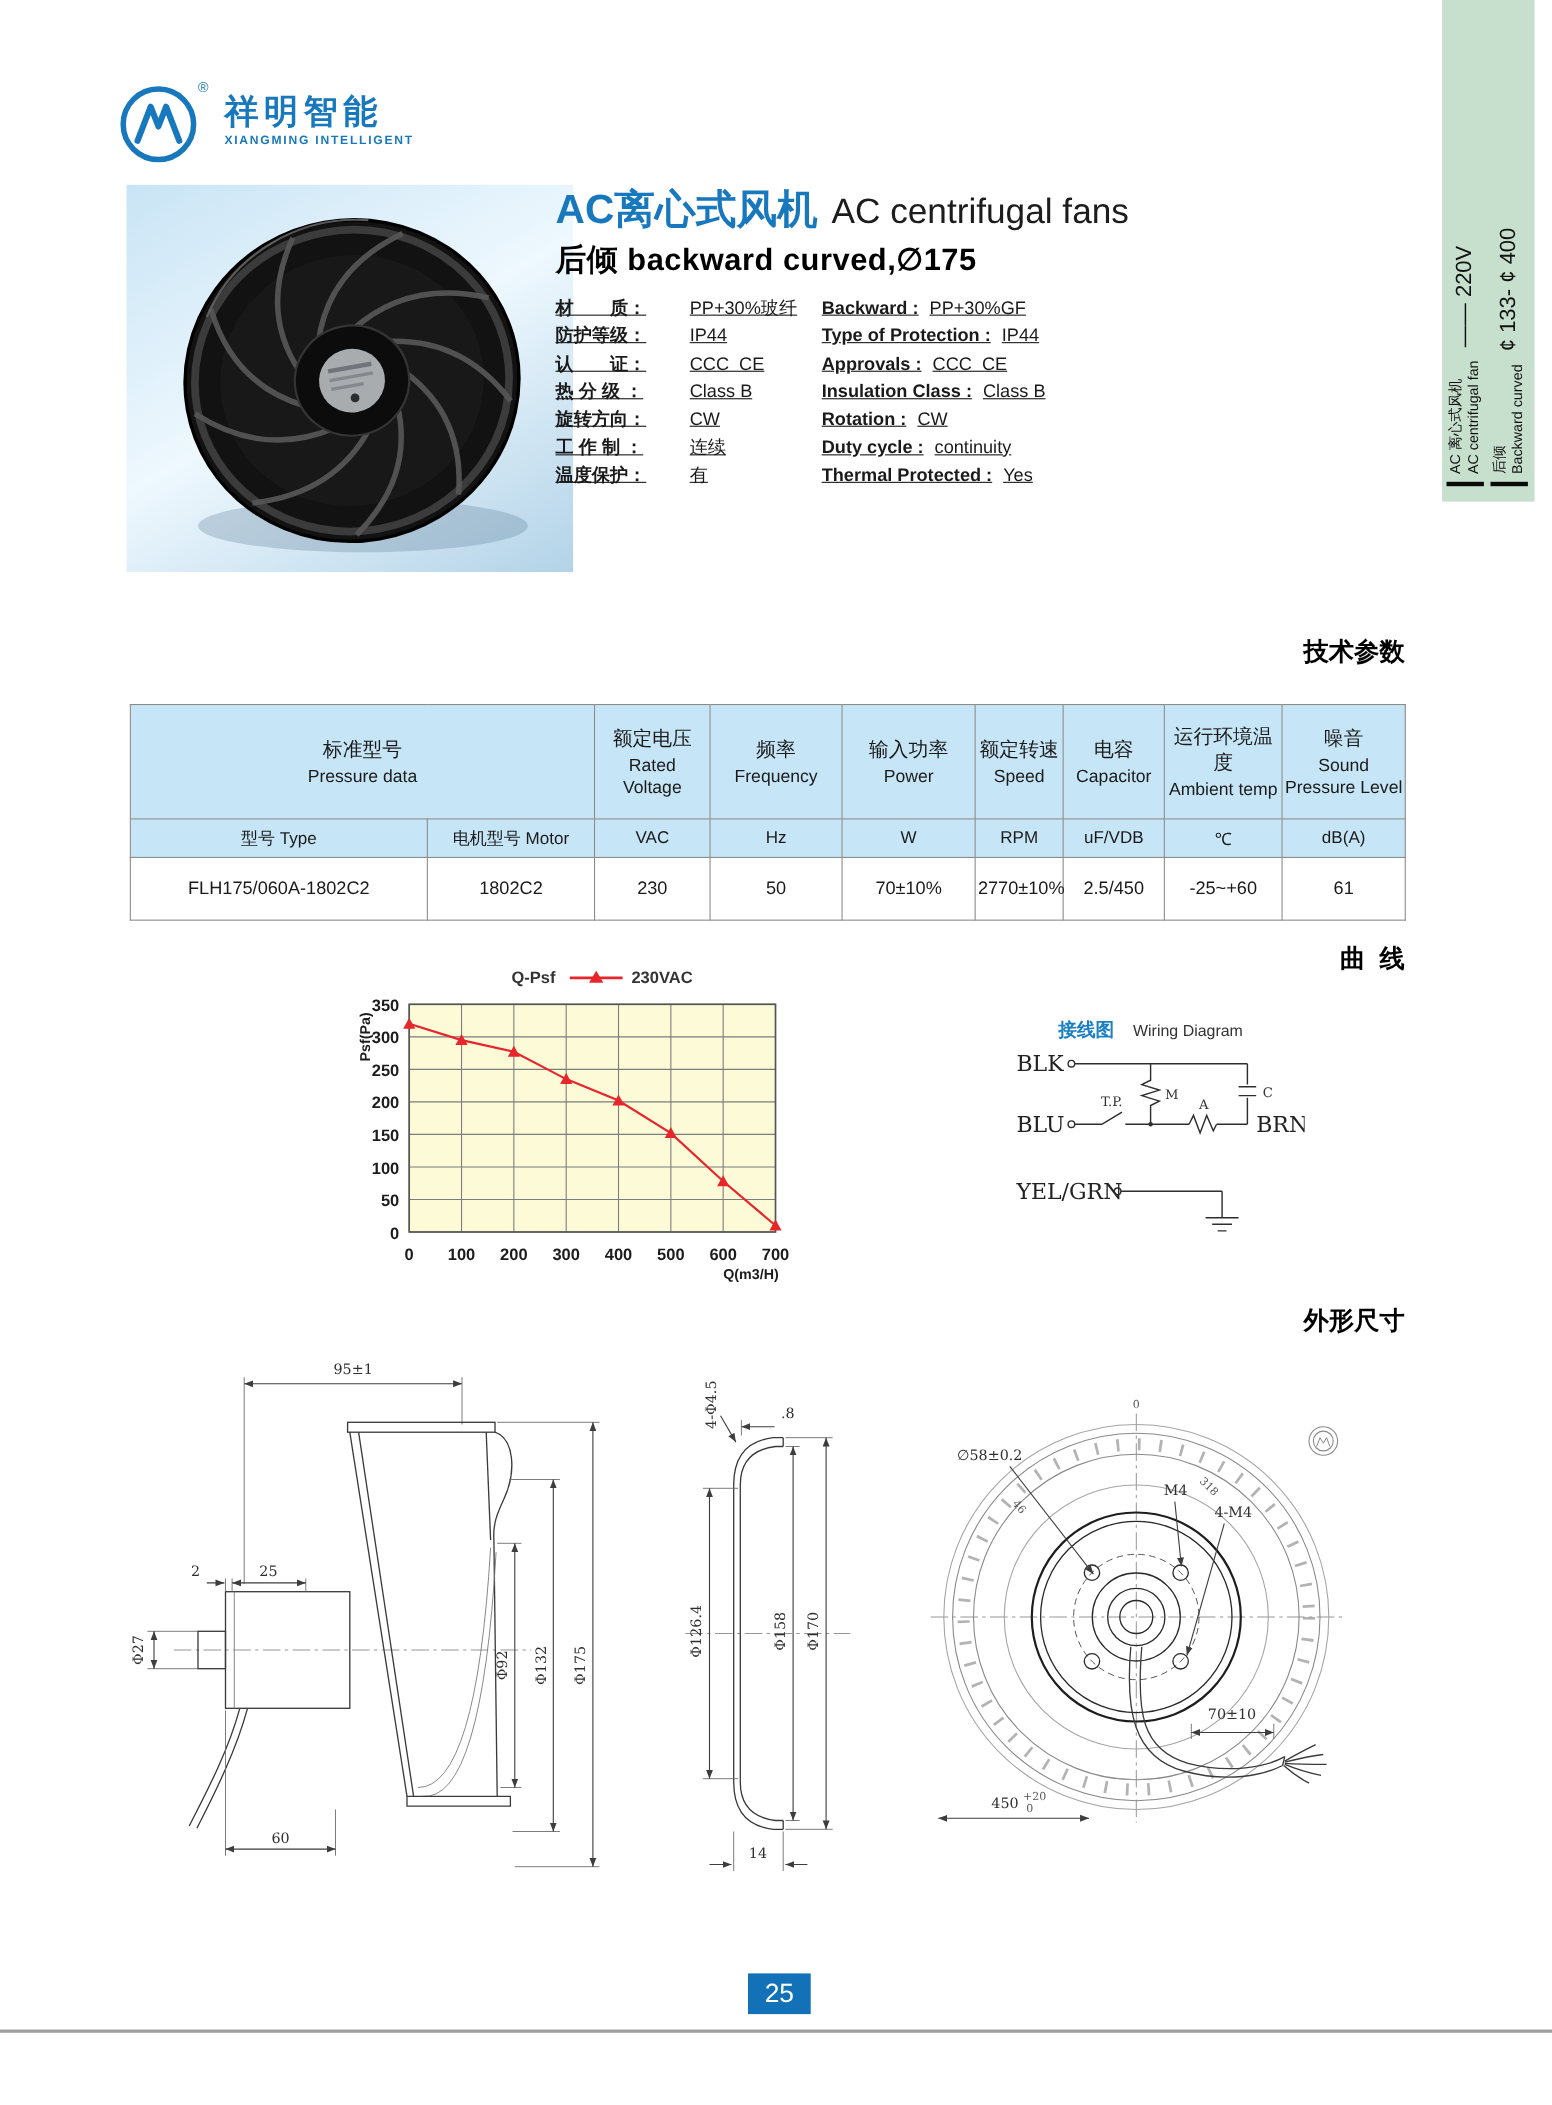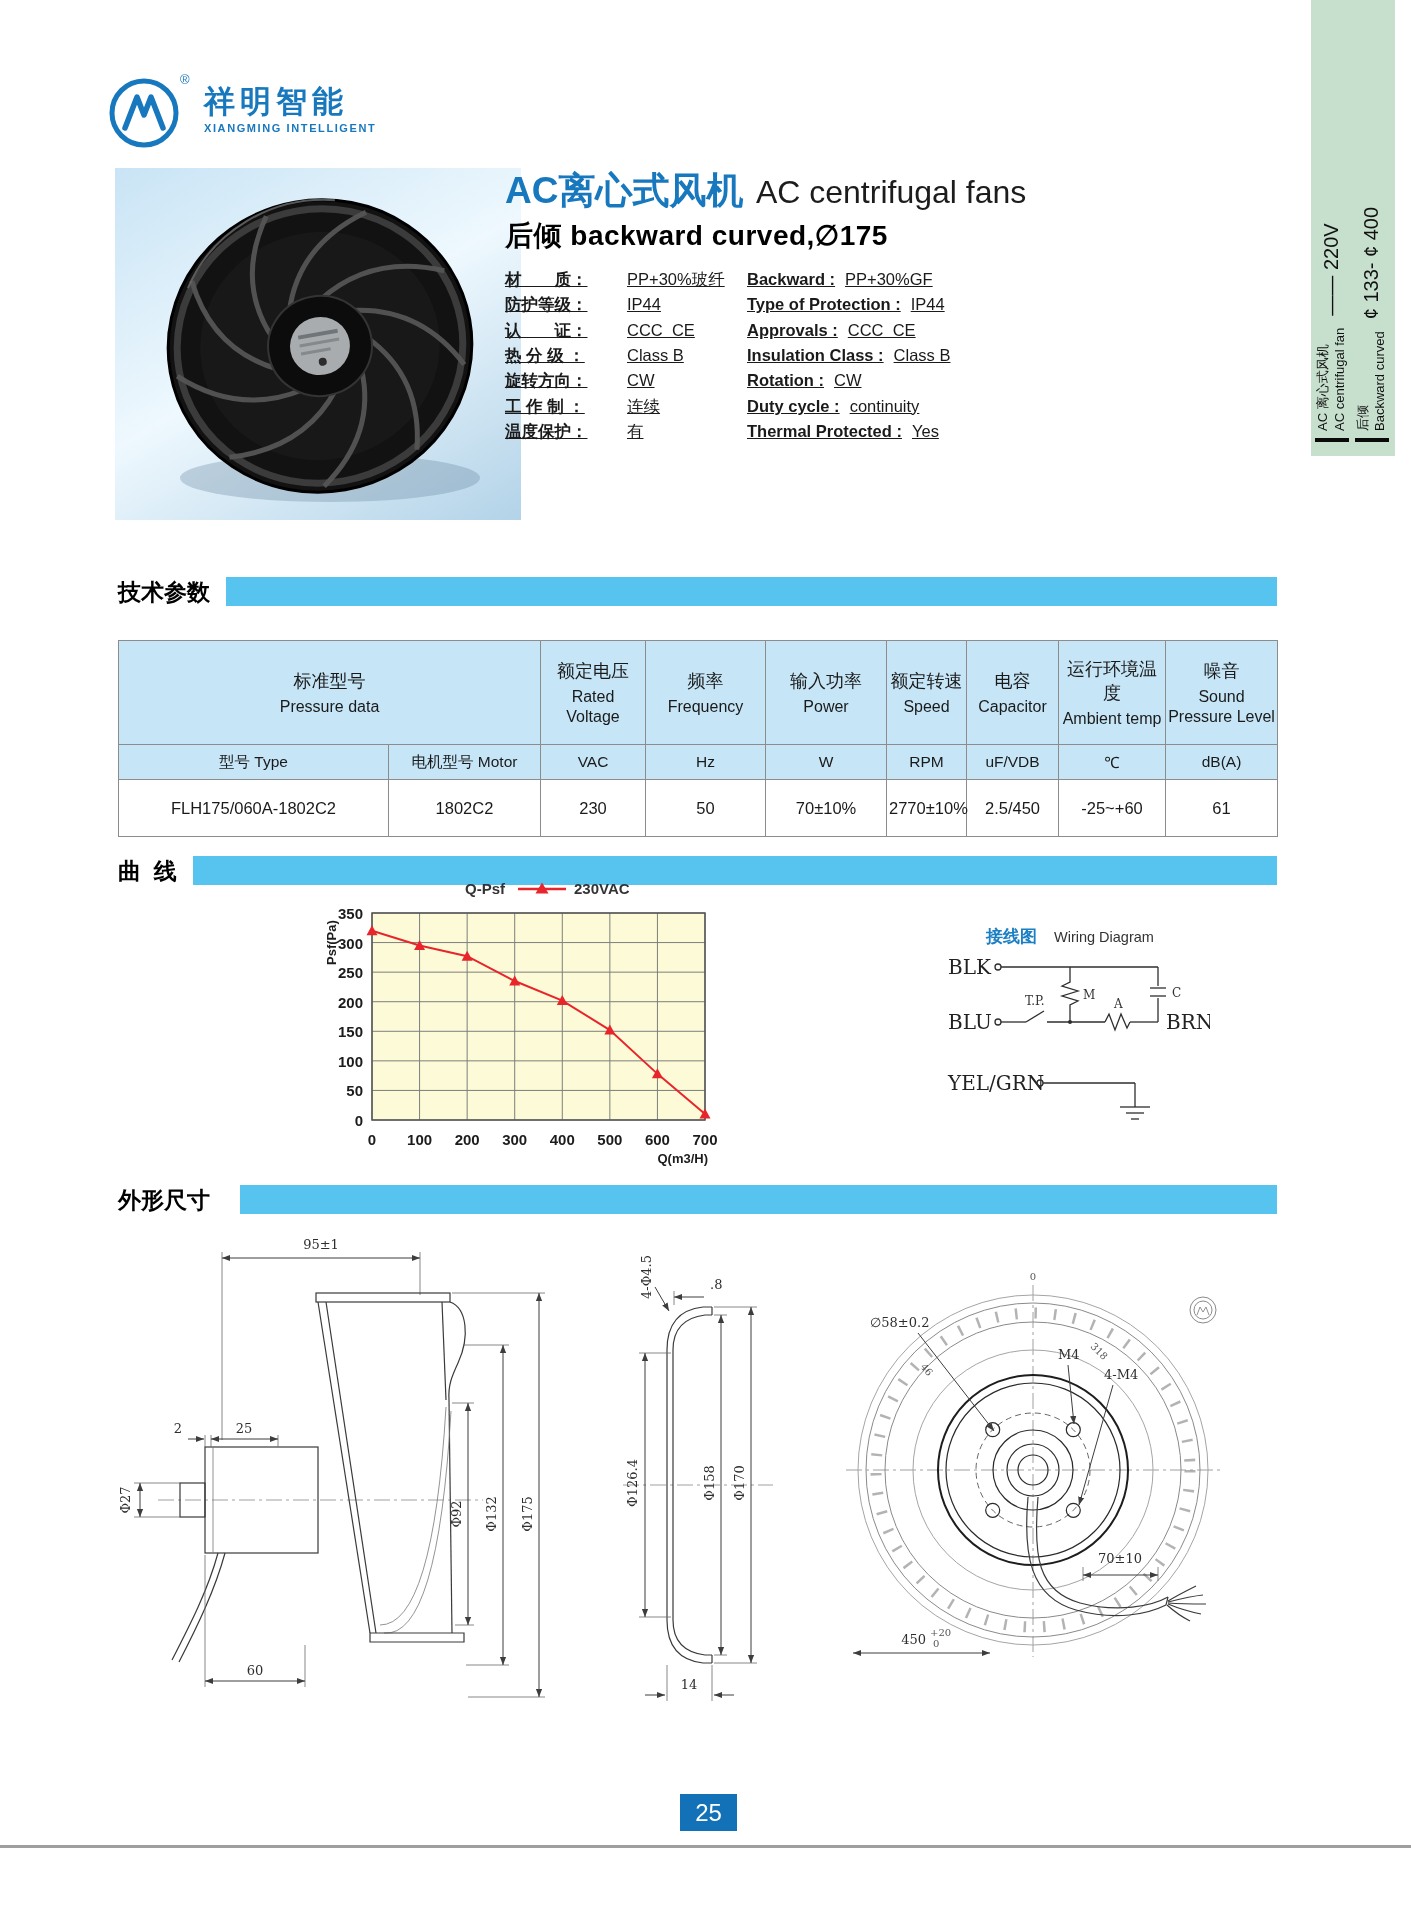--- a/index.html
+++ b/index.html
@@ -26,21 +26,21 @@
   .spec-row .env{margin-left:10px;white-space:pre;}
   
   .side-tab{position:absolute;left:1311px;top:0;width:84px;height:456px;background:#c7dfcd;}
   .vgroup{position:absolute;top:442px;display:flex;align-items:center;transform-origin:0 0;
           transform:rotate(-90deg);width:272px;}
   .vgroup .vlines{border-left:4px solid #0a0a0a;padding-left:7px;display:flex;flex-direction:column;}
   .vgroup .vlines span{font-size:13px;line-height:1.3;color:#111;white-space:pre;}
   .vgroup .vval{font-size:20px;color:#111;margin-left:12px;white-space:pre;}
   .vg1{left:4px;} .vg2{left:44px;}
   
-  .sec{position:absolute;left:118px;width:1159px;display:flex;align-items:flex-start;gap:16px;}
+  .sec{position:absolute;left:118px;width:1159px;display:flex;align-items:flex-end;gap:16px;flex-direction:column;}
   .sec .t{font-size:23px;font-weight:700;color:#000;white-space:pre;}
   .sec .bar{flex:1;height:29px;background:#56c4ef;}
   .sec-tech{top:577px;} .sec-curve{top:856px;} .sec-dims{top:1185px;gap:30px;}
   
   .ptable{position:absolute;left:118px;top:640px;width:1159px;border-collapse:collapse;table-layout:fixed;}
   .ptable th,.ptable td{border:1.6px solid #8c8c8c;text-align:center;vertical-align:middle;
         font-weight:400;padding:2px 2px;}
   .ptable .hrow th{background:#c6e6f7;height:99px;}
   .ptable .urow th{background:#c6e6f7;height:30px;font-size:15.5px;}
   .ptable .drow td{background:#fff;height:52px;font-size:16.5px;}
@@ -48,21 +48,21 @@
   .t-en{display:block;font-size:16px;line-height:1.2;margin-top:4px;}
   
   .chart{position:absolute;left:300px;top:868px;width:470px;height:300px;}
   .chart svg{display:block;}
   .chart .tick{font:700 15px "Liberation Sans",sans-serif;fill:#1c1c1c;}
   .chart .ty{text-anchor:end;}
   .chart .tx{text-anchor:middle;}
   .chart .axl{font:700 13px "Liberation Sans",sans-serif;fill:#1c1c1c;}
   .chart .leg{font:700 15px "Liberation Sans",sans-serif;fill:#333;}
   
-  .wiring{position:absolute;left:930px;top:912px;width:280px;height:235px;}
+  .wiring{position:absolute;left:906px;top:912px;width:280px;height:235px;}
   .w-title-cn{font:700 17px "Liberation Sans",sans-serif;fill:#1b7fc4;}
   .w-title-en{font:14.5px "Liberation Sans",sans-serif;fill:#333;}
   .w-lbl{font:20px "DejaVu Serif",serif;fill:#222;}
   .w-sm{font:12px "DejaVu Serif",serif;fill:#333;}
   .wl{stroke:#2e2e2e;stroke-width:1.3;fill:none;}
   
   .dims{position:absolute;left:118px;top:1225px;width:1140px;height:500px;text-decoration:underline;}
   .ln{stroke:#3a3a3a;stroke-width:1.2;fill:none;}
   .thin{stroke:#777;stroke-width:.8;fill:none;}
   .ext{stroke:#6a6a6a;stroke-width:.8;fill:none;}

